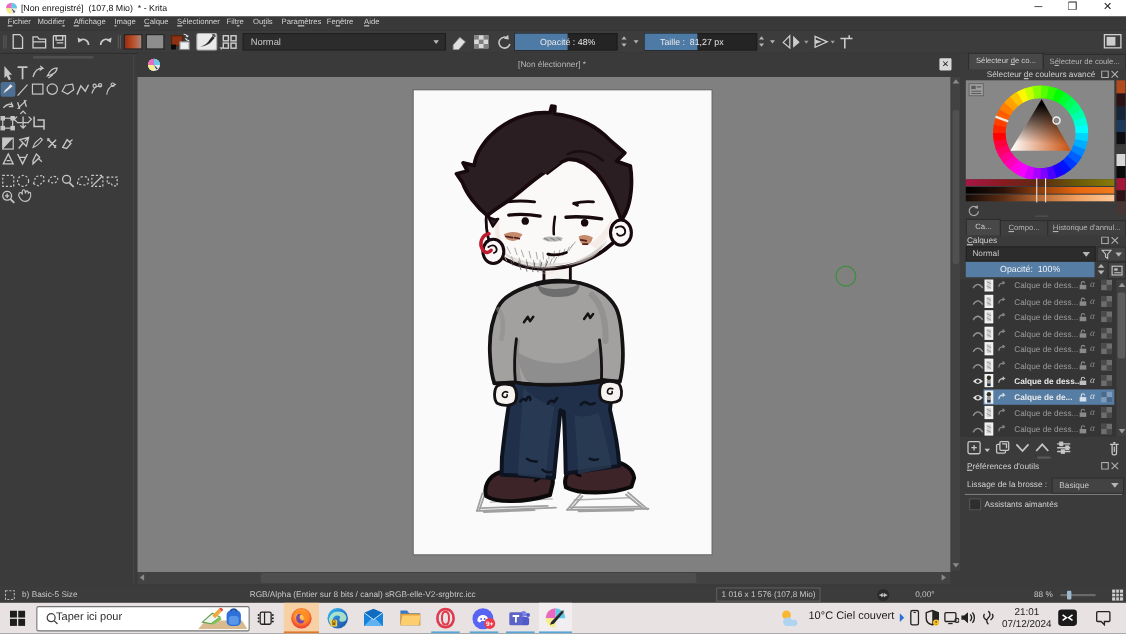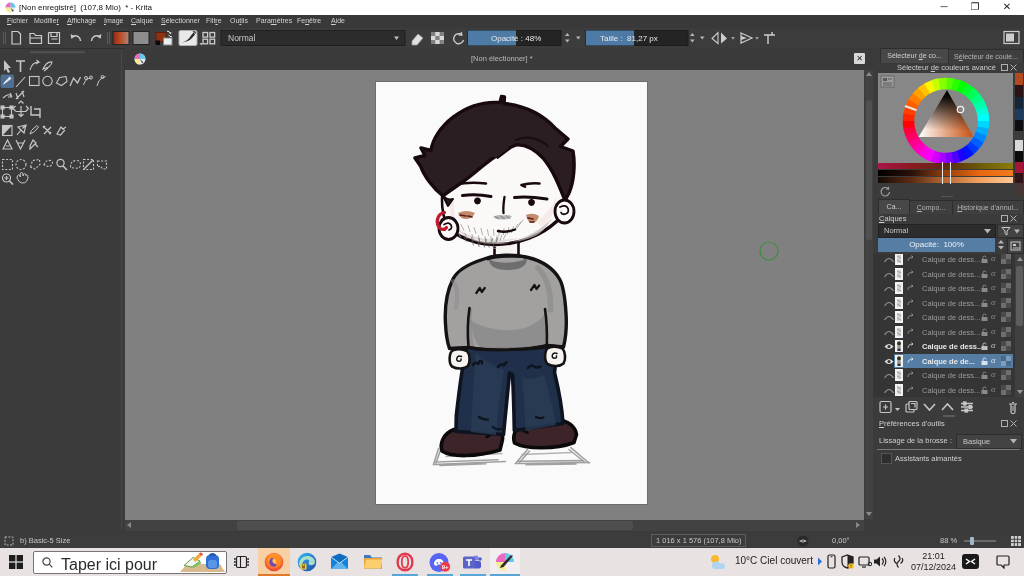--- a/index.html
+++ b/index.html
@@ -812,20 +812,21 @@
     <div class="abs" style="left:4px;top:401px;width:143px;height:1px;background:#7a7a7a;"></div>
     <div class="abs" style="left:8px;top:405px;width:9px;height:9px;background:#2e2e2e;border:1px solid #555;"></div>
     <div class="abs" style="left:22px;top:406px;color:#cfcfcf;font-size:7.5px;">Assistants aimantés</div>
   </div>
 
   <div id="statusbar" class="abs">
     <svg class="abs" style="left:4px;top:3px" width="10" height="10" viewBox="0 0 10 10">
       <rect x="1" y="1" width="8" height="8" fill="none" stroke="#b5b5b5" stroke-dasharray="2 1.4"></rect>
     </svg>
     <span class="abs" style="left:20px;">b) Basic-5 Size</span>
+    <span class="abs" style="left:227px;">RGB/Alpha (Entier sur 8 bits / canal) sRGB-elle-V2-srgbtrc.icc</span>
     <span class="abs" style="left:651px;top:1px;height:11px;line-height:11px;border:1px solid #5d5d5d;padding:0 4px;">1 016 x 1 576 (107,8 Mio)</span>
     <svg class="abs" style="left:797px;top:2px" width="12" height="12" viewBox="0 0 12 12">
       <circle cx="6" cy="6" r="5.5" fill="#2a2a2a"></circle>
       <path d="M2.5 6 h7 M3.8 6 l1.5 -1.5 M3.8 6 l1.5 1.5 M8.2 6 l-1.5 -1.5 M8.2 6 l-1.5 1.5" stroke="#c8c8c8" stroke-width="1"></path>
     </svg>
     <span class="abs" style="left:832px;">0,00°</span>
     <span class="abs" style="left:940px;">88 %</span>
     <div class="abs" style="left:964px;top:7px;width:32px;height:1.5px;background:#6a6a6a;"></div>
     <div class="abs" style="left:970px;top:4px;width:4px;height:8px;background:#9fb7cc;border-radius:1px;"></div>
     <svg class="abs" style="left:1010px;top:2px" width="12" height="12" viewBox="0 0 12 12">
@@ -843,21 +844,21 @@
           <rect y="7.6" width="6.4" height="6.4"></rect>
           <rect x="7.6" y="7.6" width="6.4" height="6.4"></rect>
         </g>
     </svg>
 
     <div class="abs" style="left:33px;top:3px;width:192px;height:21px;background:#ffffff;border:1px solid #757575;border-radius:2px;">
       <svg class="abs" style="left:8px;top:5px" width="11" height="11" viewBox="0 0 11 11">
         <circle cx="4.5" cy="4.5" r="3.6" fill="none" stroke="#444" stroke-width="1.2"></circle>
         <path d="M7.2 7.2 L10.3 10.3" stroke="#444" stroke-width="1.2"></path>
       </svg>
-      <span class="abs" style="left:27px;top:3.5px;font-size:16px;color:#2a2a2a;">Taper ici pour</span>
+      <span class="abs" style="left:17px;top:3.5px;font-size:10px;color:#2a2a2a;">Taper ici pour</span>
       <svg class="abs" style="left:146px;top:0px" width="45" height="20" viewBox="0 0 45 20">
         <path d="M0 20 L7 12 L40 12 L45 20 Z" fill="#d9b98e"></path>
         <path d="M4 13.5 L13 5.5 L20 9 L12 15 Z" fill="#f2f5ef" stroke="#5aa048" stroke-width="1"></path>
         <path d="M12 15 L20 9 L21.5 11 L14 16 Z" fill="#7cc45e"></path>
         <path d="M13 7.5 L19 1.5 L21.5 4 L15.5 10 Z" fill="#f2a93b"></path>
         <path d="M19 1.5 L21.5 4 L23 2.5 Q21.5 0 20.5 0.5 Z" fill="#e84c3d"></path>
         <rect x="26" y="3" width="13" height="14" rx="4" fill="#2f6fd8"></rect>
         <path d="M29.5 3.5 Q32.5 0.5 35.5 3.5" fill="none" stroke="#1d4fa8" stroke-width="2"></path>
         <rect x="28" y="8" width="9" height="8" rx="2.5" fill="#5a96e8"></rect>
       </svg>

